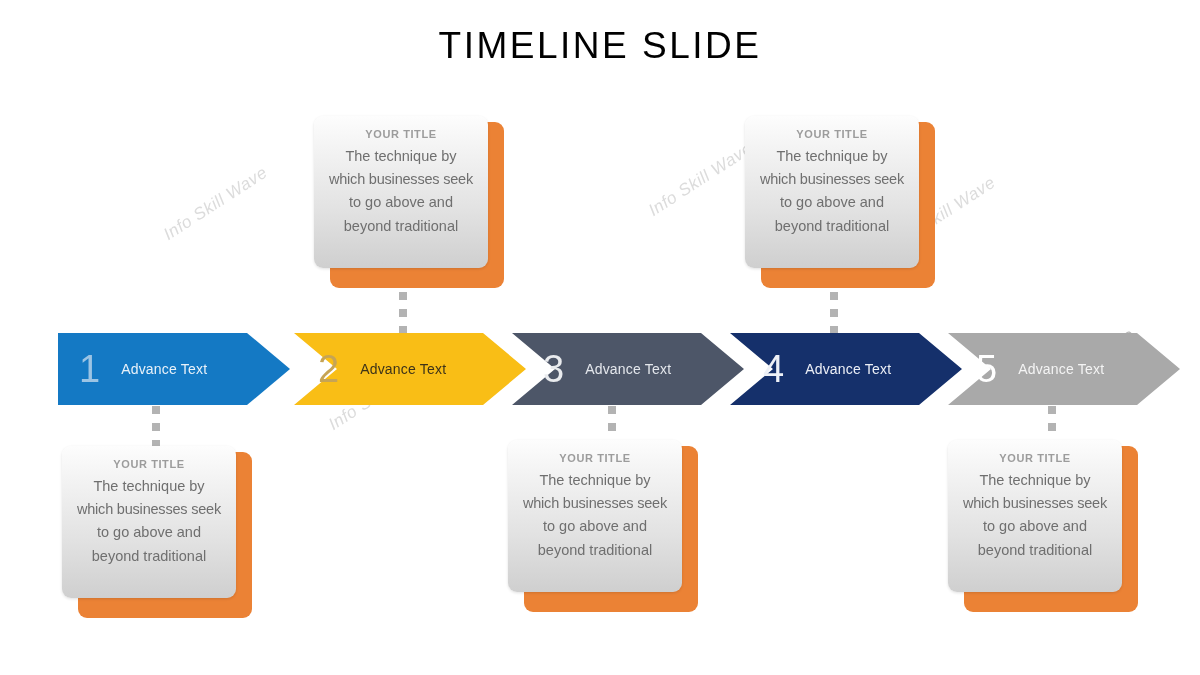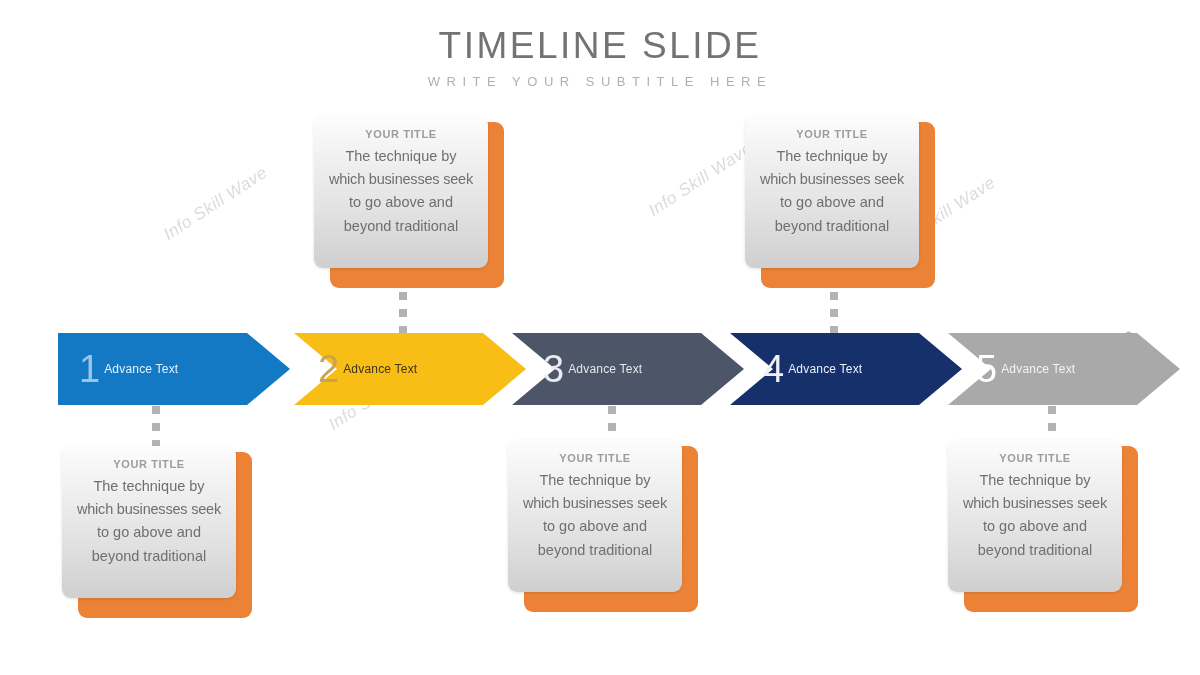--- a/index.html
+++ b/index.html
@@ -8,21 +8,21 @@
     background:#ffffff;
     font-family:"Liberation Sans", sans-serif;
     overflow:hidden;
     position:relative;
   }
   #slide{position:absolute;left:0;top:0;width:1200px;height:675px;overflow:hidden;}
 
   
   .title{
     position:absolute;left:0;top:26px;width:1200px;text-align:center;
-    font-size:37px;letter-spacing:2.5px;color:#737373;font-weight:400;
+    font-size:37px;letter-spacing:2.5px;color:#000000;font-weight:400;
     line-height:1.1;
   }
   .subtitle{
     position:absolute;left:0;top:74px;width:1200px;text-align:center;
     font-size:13px;letter-spacing:6.5px;color:#b0b0b0;font-weight:400;
   }
 
   
   .chev-row{position:absolute;left:0;top:333px;width:1200px;height:72px;}
   .chev{
@@ -32,21 +32,21 @@
   .chev .shape{
     position:absolute;left:0;top:0;width:100%;height:100%;
   }
   .chev .num{
     position:relative;z-index:2;
     font-size:38px;font-weight:300;line-height:1;
     margin-left:0;
   }
   .chev .lbl{
     position:relative;z-index:2;
-    font-size:12px;font-weight:400;margin-left:4px;letter-spacing:.2px;
+    font-size:14px;font-weight:400;margin-left:21px;letter-spacing:.2px;
   }
   .chev-inner{position:relative;z-index:2;display:flex;align-items:center;}
 
   
   .dots{position:absolute;width:8px;}
   .dots i{display:block;width:8px;height:8px;background:#b3b3b3;margin-bottom:9px;}
 
   
   .card-wrap{position:absolute;width:176px;height:172px;}
   .card-accent{
@@ -85,21 +85,20 @@
     pointer-events:none;
   }
   .wm.over{color:#b8b8b8;}
 </style>
 </head>
 <body>
 
 <div id="slide">
 
   <div class="title">TIMELINE SLIDE</div>
-  <div class="subtitle">WRITE YOUR SUBTITLE HERE</div>
 
   <div class="wm" style="left:160px;top:228px;transform:rotate(-33deg);">Info Skill Wave</div>
   <div class="wm" style="left:645px;top:204px;transform:rotate(-33deg);">Info Skill Wave</div>
   <div class="wm" style="left:325px;top:418px;transform:rotate(-33deg);">Info Skill Wave</div>
   <div class="wm" style="left:888px;top:238px;transform:rotate(-33deg);">Info Skill Wave</div>
   <div class="wm over" style="left:1027px;top:390px;transform:rotate(-33deg);">Info Skill Wave</div>
 
   <div class="dots" style="left:399px;top:292px;">
     <i></i>
     <i></i>

